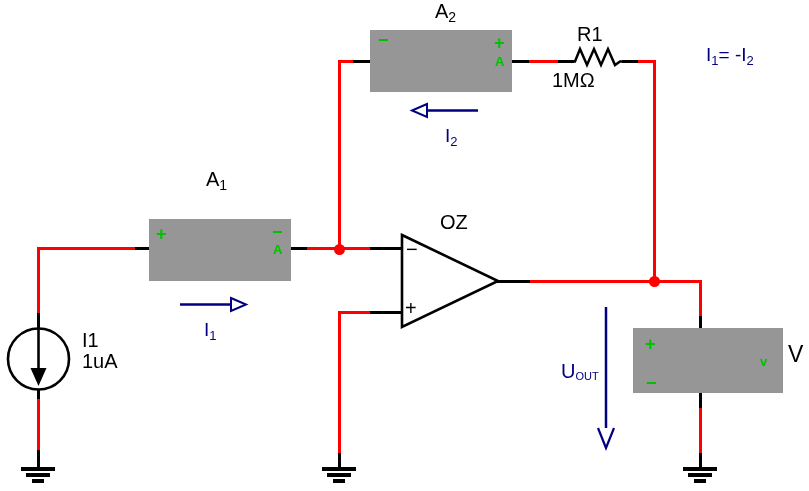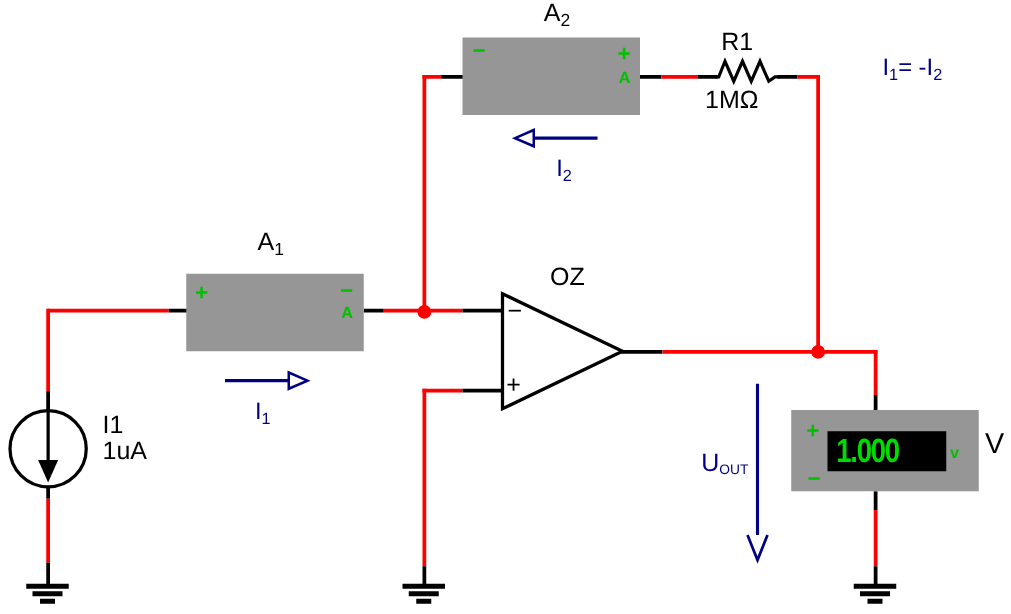--- a/index.html
+++ b/index.html
@@ -75,31 +75,31 @@
   <div class="meter" style="left:370px;top:30px;width:142px;height:62px">
     <span class="mark" style="left:8px;top:3px">−</span>
     <span class="mark" style="left:124px;top:6px">+</span>
     <span class="unit" style="left:125px;top:26px">A</span>
   </div>
 
   <div class="lbl" style="left:577px;top:24px">R1</div>
   <svg style="left:572px;top:47px" width="52" height="20">
     <path d="M0,14.5 L3,14.5 L8,2 L15,18 L22,2 L29,18 L36,2 L43,18 L48,14.5 L52,14.5" fill="none" stroke="#000" stroke-width="2.5"></path>
   </svg>
-  <div class="lbl" style="left:564px;top:70px">1MΩ</div>
+  <div class="lbl" style="left:552px;top:70px">1MΩ</div>
 
   <div class="lbl blue" style="left:706px;top:44px;font-size:19px"><span>I</span><span class="sbs">1</span><span>= -I</span><span class="sbs">2</span></div>
 
   <svg style="left:410px;top:102px" width="72" height="17">
     <line x1="68" y1="8.5" x2="17" y2="8.5" stroke="#000080" stroke-width="2.5"></line>
     <polygon points="17,2 2,8.5 17,15" fill="#fff" stroke="#000080" stroke-width="2"></polygon>
   </svg>
   <div class="lbl blue" style="left:445px;top:125px;font-size:19px"><span>I</span><span class="sbs">2</span></div>
 
-  <div class="lbl" style="left:206px;top:184px"><span>A</span><span class="sb">1</span></div>
+  <div class="lbl" style="left:206px;top:169px"><span>A</span><span class="sb">1</span></div>
   <div class="meter" style="left:149px;top:219px;width:142px;height:62px">
     <span class="mark" style="left:7px;top:8px">+</span>
     <span class="mark" style="left:123px;top:6px">−</span>
     <span class="unit" style="left:124px;top:25px">A</span>
   </div>
 
   <svg style="left:179px;top:296px" width="70" height="17">
     <line x1="1" y1="8.5" x2="52" y2="8.5" stroke="#000080" stroke-width="2.5"></line>
     <polygon points="52,2 67,8.5 52,15" fill="#fff" stroke="#000080" stroke-width="2"></polygon>
   </svg>
@@ -123,23 +123,20 @@
   <svg style="left:594px;top:306px" width="24" height="148">
     <line x1="12" y1="1" x2="12" y2="128" stroke="#000080" stroke-width="2.5"></line>
     <path d="M4,122 L12,142 L20,122" fill="#fff" stroke="#000080" stroke-width="2.2"></path>
   </svg>
   <div class="lbl blue" style="left:561px;top:361px"><span>U</span><span style="font-size:11px;vertical-align:-2px">OUT</span></div>
 
   <div class="meter" style="left:633px;top:328px;width:150px;height:65px">
     <span class="mark" style="left:12px;top:9px">+</span>
     <span class="mark" style="left:13px;top:48px">−</span>
     <span class="unit" style="left:127px;top:28px">v</span>
-    <div class="disp" style="left:29px;top:17px;width:95px;height:32px">
-        <span class="dtext">1.000</span>
-      </div>
   </div>
   <div class="lbl" style="left:788px;top:344px;font-size:23px">V</div>
 
   <div class="gnd" style="left:21px;top:467px">
       <i class="g1"></i>
       <i class="g2"></i>
       <i class="g3"></i>
     </div>
   <div class="gnd" style="left:322px;top:467px">
       <i class="g1"></i>

